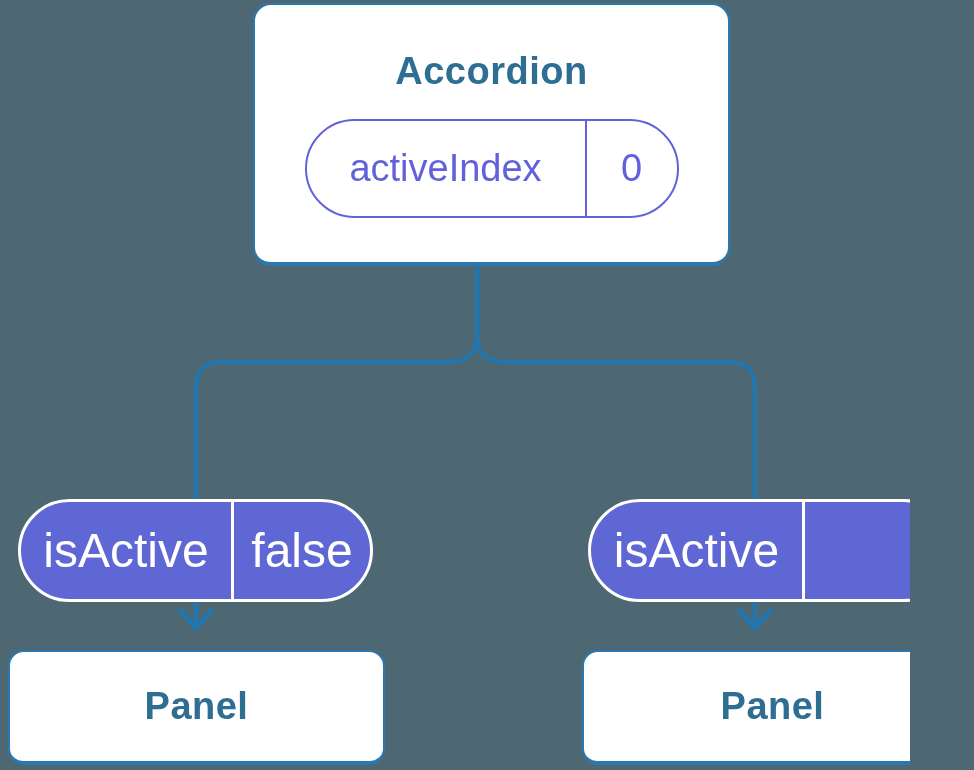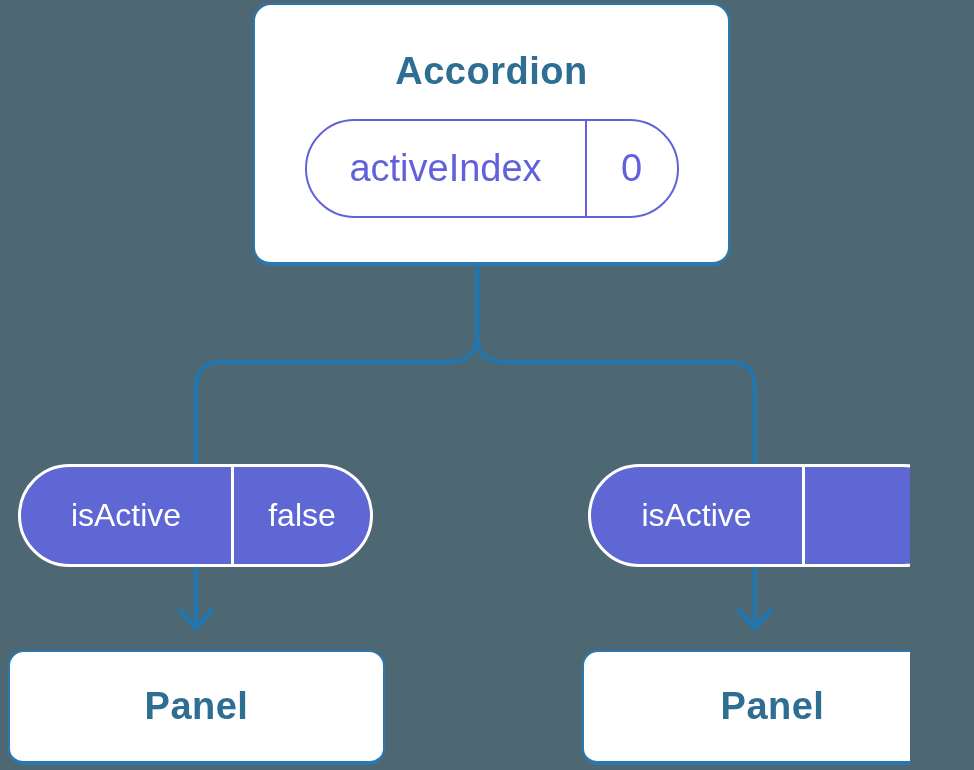--- a/index.html
+++ b/index.html
@@ -98,22 +98,23 @@
   .state-pill .value-cell{flex:1;}
   .prop-pill{
     position:absolute;
     box-sizing:border-box;
     display:flex;
     align-items:stretch;
     background:var(--purple-fill);
     border:3px solid #FFFFFF;
     border-radius:60px;
     color:#FFFFFF;
-    font-size:32px;
+    font-size:48px;
     z-index:2;
+    margin-top:35px;
   }
   .prop-pill .cell{
     display:flex;
     align-items:center;
     justify-content:center;
   }
   .prop-pill .name-cell{
     border-right:3px solid #FFFFFF;
   }
   .prop-pill .value-cell{flex:1;}

